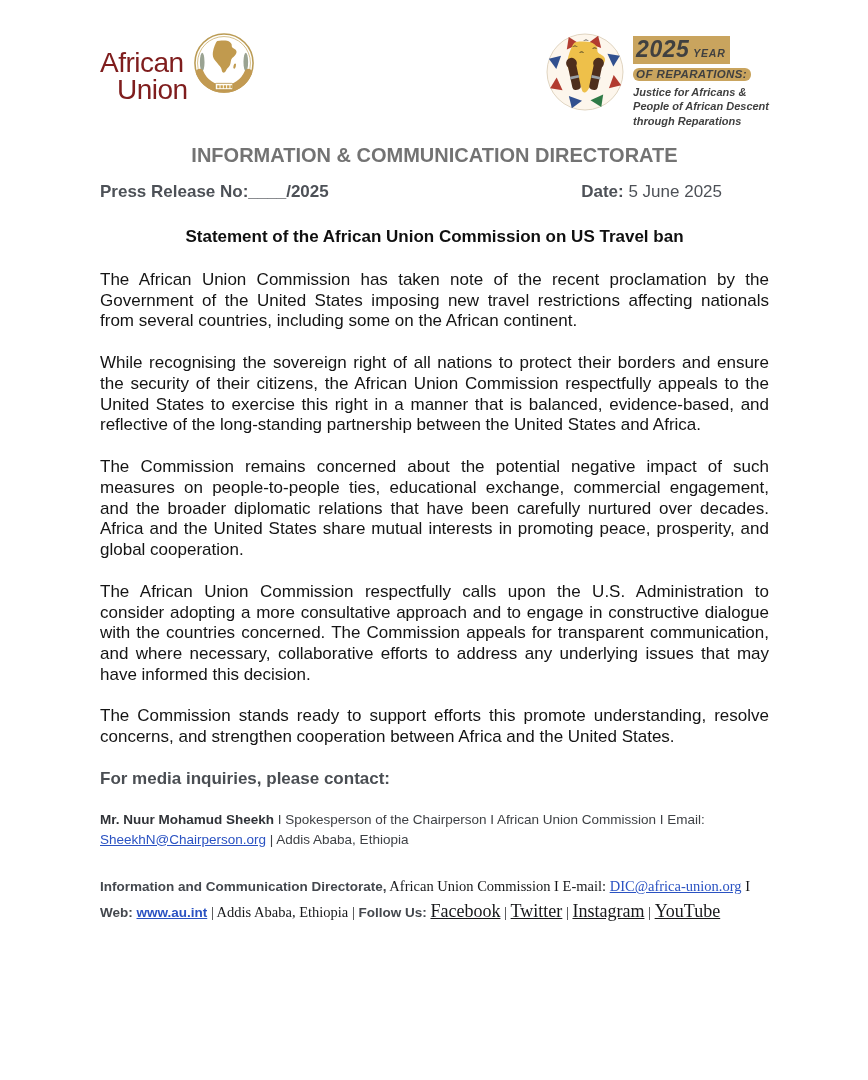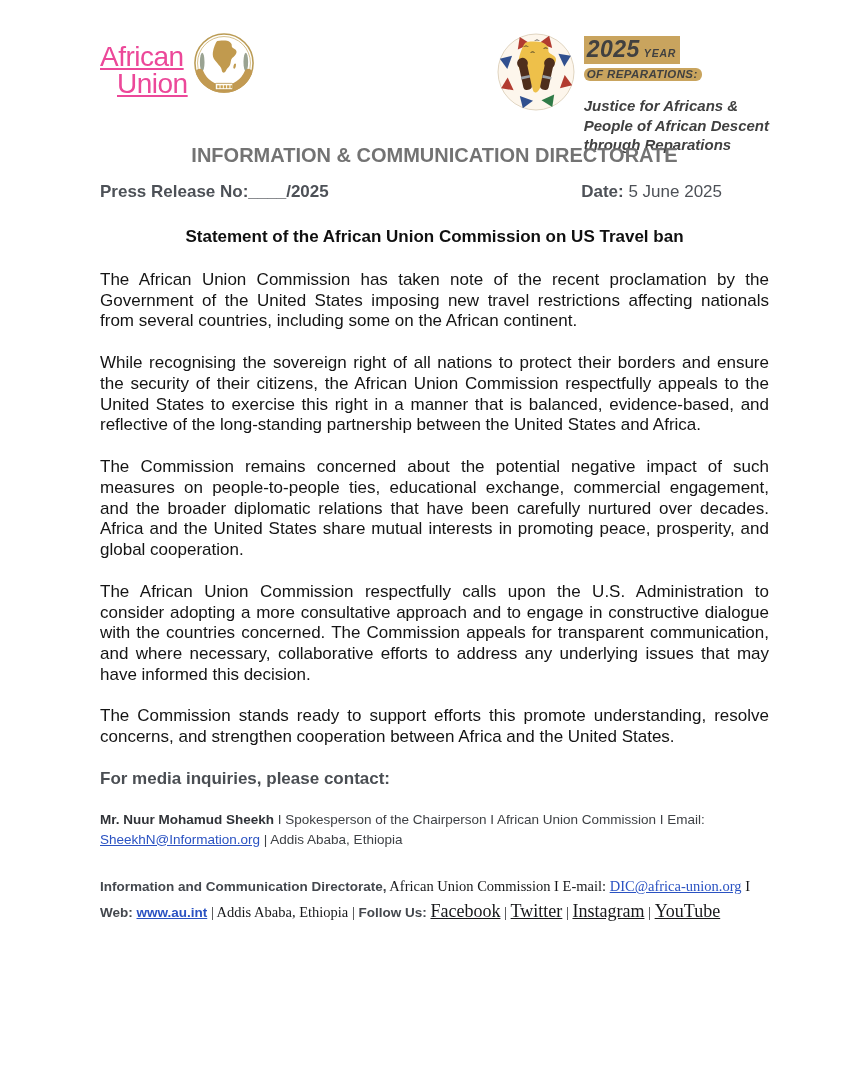--- a/index.html
+++ b/index.html
@@ -8,31 +8,31 @@
     width:868px;height:1080px;
     background:#fff;
     box-sizing:border-box;
     padding:30px 99px 0 100px;
     font-family:"Liberation Sans","DejaVu Sans",sans-serif;
     overflow:hidden;
   }
   
   .logo-row{display:flex;justify-content:space-between;align-items:flex-start;height:88px;}
   .au-logo{display:flex;align-items:flex-start;}
-  .au-wordmark{color:#ec4899;font-size:28px;line-height:0.95;font-weight:400;letter-spacing:-0.5px;margin-top:14px;text-decoration:underline;}
+  .au-wordmark{color:#7f1d1d;font-size:28px;line-height:0.95;font-weight:400;letter-spacing:-0.5px;margin-top:20px;}
   .au-wordmark .line2{padding-left:17px;}
   .au-emblem{margin-left:5px;margin-top:2px;}
   .rep-logo{display:flex;align-items:flex-start;}
   .rep-emblem{margin-top:2px;}
   .rep-text{margin-left:8px;margin-top:6px;color:#404040;font-style:italic;}
   .rep-line1{display:inline-block;background:#c9a45e;padding:0 4px 1px 3px;font-weight:bold;}
   .rep-line1 .big{font-size:23px;letter-spacing:0.5px;}
   .rep-line1 .small{font-size:10.5px;letter-spacing:0.8px;margin-left:4px;}
   .rep-line2{display:inline-block;background:#c9a45e;padding:0 4px 1px 3px;font-weight:bold;font-size:11.5px;letter-spacing:0.4px;margin-top:2px;border-radius:6px;}
-  .rep-tagline{font-weight:bold;font-size:15px;line-height:1.3;margin-top:14px;}
+  .rep-tagline{font-weight:bold;font-size:11px;line-height:1.3;margin-top:3px;}
   
   .directorate{margin-top:26px;text-align:center;font-weight:bold;font-size:20px;color:#737373;}
   .meta{margin-top:15px;font-size:17px;color:#4d5157;font-weight:bold;}
   .meta-row{display:flex;justify-content:space-between;}
   .date-wrap{margin-right:47px;}
   .date-value{font-weight:normal;}
   .venue{margin-top:4px;}
   
   .doc-title{margin-top:25px;text-align:center;font-weight:bold;font-size:17px;color:#101010;}
   .body-text{margin-top:23px;}
@@ -164,21 +164,21 @@
     <p>While recognising the sovereign right of all nations to protect their borders and ensure the security of their citizens, the African Union Commission respectfully appeals to the United States to exercise this right in a manner that is balanced, evidence-based, and reflective of the long-standing partnership between the United States and Africa.</p>
     <p>The Commission remains concerned about the potential negative impact of such measures on people-to-people ties, educational exchange, commercial engagement, and the broader diplomatic relations that have been carefully nurtured over decades. Africa and the United States share mutual interests in promoting peace, prosperity, and global cooperation.</p>
     <p>The African Union Commission respectfully calls upon the U.S. Administration to consider adopting a more consultative approach and to engage in constructive dialogue with the countries concerned. The Commission appeals for transparent communication, and where necessary, collaborative efforts to address any underlying issues that may have informed this decision.</p>
     <p>The Commission stands ready to support efforts this promote understanding, resolve concerns, and strengthen cooperation between Africa and the United States.</p>
   </div>
 
   <div class="media-heading">For media inquiries, please contact:</div>
 
   <div class="contact-line">
     <strong>Mr. Nuur Mohamud Sheekh</strong><span> I Spokesperson of the Chairperson I African Union Commission I Email:</span><br>
-    <a class="link">SheekhN@Information.org</a><span> | Addis Ababa, Ethiopia</span>
+    <a class="link">SheekhN@Chairperson.org</a><span> | Addis Ababa, Ethiopia</span>
   </div>
 
   <div class="footer">
     <span class="sans-bold">Information and Communication Directorate,</span><span class="serif"> African Union Commission I E-mail: </span><a class="link serif" style="color:#2a52c2;">DIC@africa-union.org</a><span class="serif"> I</span><br>
     <span class="sans-bold">Web: </span><a class="web-link">www.au.int</a><span class="serif"> | Addis Ababa, Ethiopia | </span><span class="sans-bold">Follow Us: </span><a class="serif-link">Facebook</a><span class="serif"> | </span><a class="serif-link">Twitter</a><span class="serif"> | </span><a class="serif-link">Instagram</a><span class="serif"> | </span><a class="serif-link">YouTube</a>
   </div>
 
 </div>
 
 </body></html>

